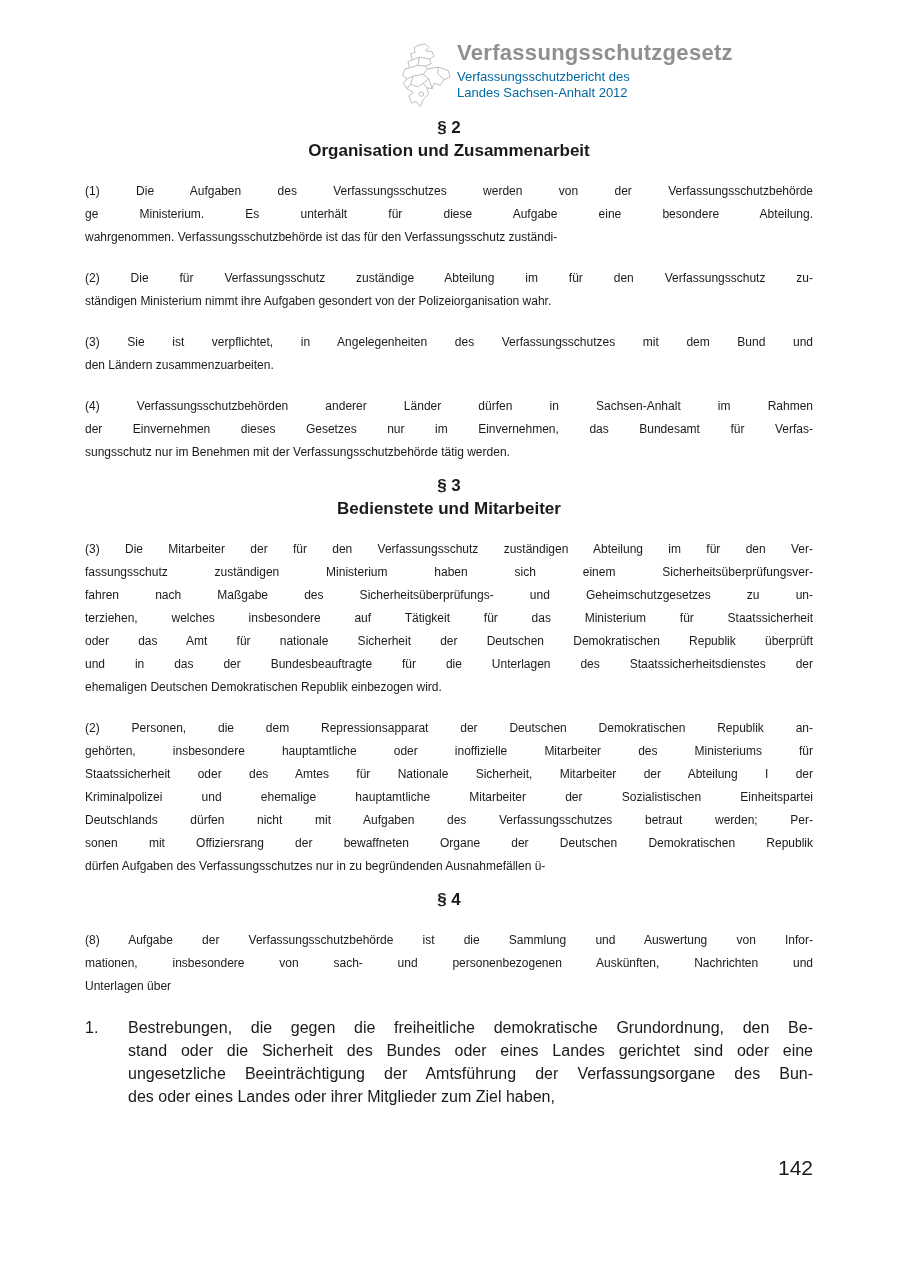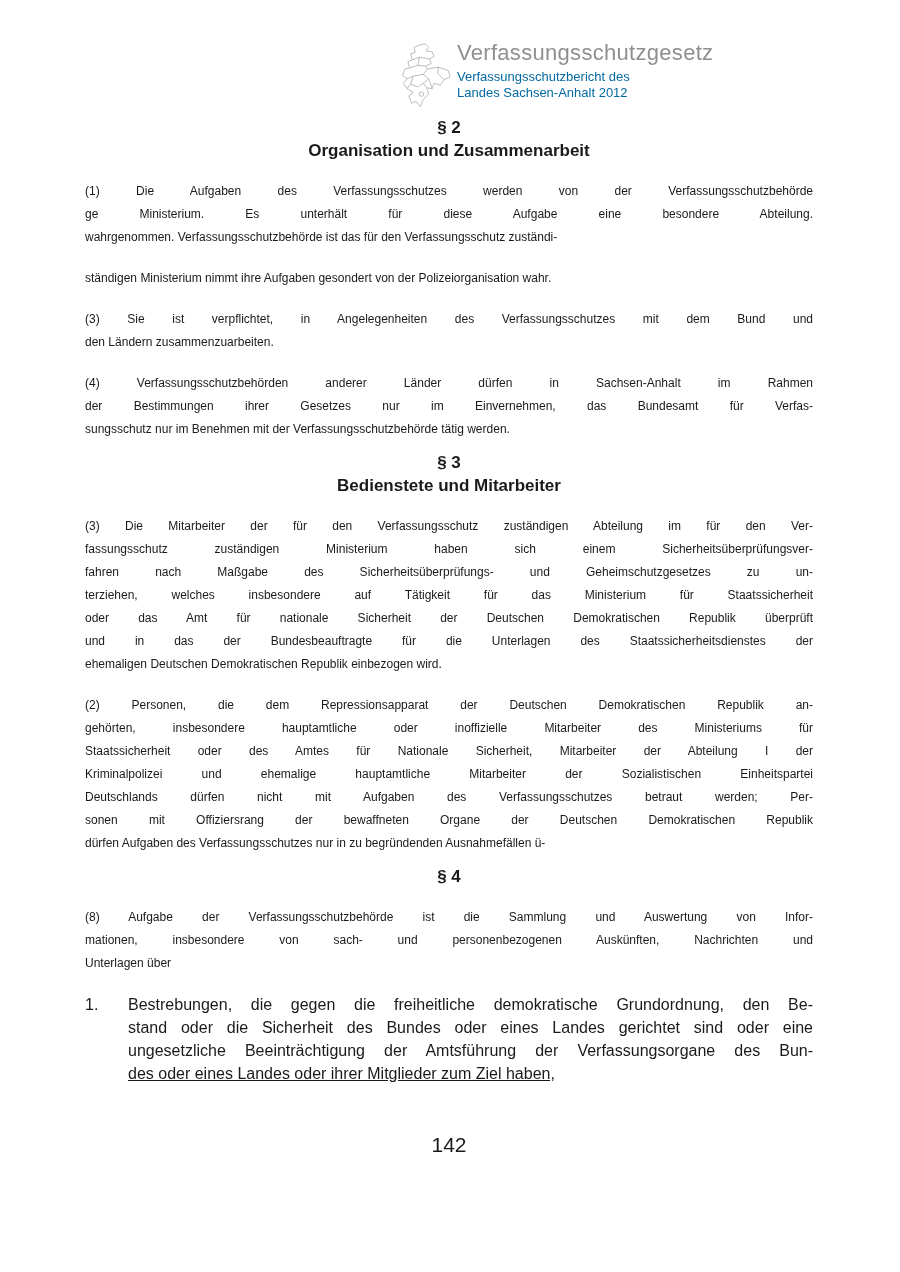--- a/index.html
+++ b/index.html
@@ -12,21 +12,21 @@
     overflow:hidden;
   }
 
   
   .logo {
     position:absolute; left:398px; top:42px;
     width:54px; height:70px;
   }
   .header-text { position:absolute; left:457px; top:40px; }
   .h-title {
-    font-size:22px; font-weight:400;
+    font-size:22px; font-weight:700;
     color:#8f8f8f; line-height:26px; letter-spacing:0.3px;
   }
   .h-sub {
     font-size:13px; color:#0369a1; line-height:16px;
   }
   .h-sub.first { margin-top:3px; }
 
   
   .content {
     position:absolute; left:85px; top:0;
@@ -36,24 +36,24 @@
   .sec:not(.first) { margin-top:10px; }
   .sec-head { text-align:center; font-weight:700; font-size:17px; line-height:23px; }
   .para { margin-top:18px; font-size:12px; line-height:23px; }
   .para .ln { text-align:justify; text-align-last:justify; }
   .para .ln:last-child { text-align-last:left; }
 
   .list-item { display:flex; margin-top:18px; font-size:16px; line-height:23px; }
   .li-marker { width:43px; flex:none; }
   .li-text { flex:1; }
   .li-text .ln { text-align:justify; text-align-last:justify; }
-  .li-text .ln:last-child { text-align-last:left;text-decoration:underline; }
+  .li-text .ln:last-child { text-align-last:left; }
 
   .pagenum {
-    margin-top:48px; text-align:center;
+    margin-top:48px; text-align:right;
     font-size:21px; color:#1a1a1a;
   }
 </style>
 </head>
 <body>
 
 <div class="page">
 
   <svg class="logo" viewBox="0 0 60 76" fill="#ffffff" stroke="#bcbcbc" stroke-width="1.1" stroke-linejoin="round">
     <path d="M22,3 L30,1 L34,5 L31,9 L38,10 L40,15 L35,18 L37,23 L30,26 L33,29 L45,27 L56,31 L58,38 L51,41 L47,47 L40,45 L38,51 L32,50 L34,57 L28,63 L25,71 L20,65 L15,67 L12,59 L17,55 L10,51 L6,45 L10,40 L5,36 L8,29 L13,28 L11,21 L16,19 L14,12 L19,11 L18,5 Z"></path>
@@ -81,29 +81,30 @@
       <div class="sec-head">
         <div>§ 2</div>
         <div>Organisation und Zusammenarbeit</div>
       </div>
       <div class="para">
         <div class="ln">(1) Die Aufgaben des Verfassungsschutzes werden von der Verfassungsschutzbehörde</div>
         <div class="ln">ge Ministerium. Es unterhält für diese Aufgabe eine besondere Abteilung.</div>
         <div class="ln">wahrgenommen. Verfassungsschutzbehörde ist das für den Verfassungsschutz zuständi-</div>
       </div>
       <div class="para">
+        <div class="ln">(2) Die für Verfassungsschutz zuständige Abteilung im für den Verfassungsschutz zu-</div>
         <div class="ln">ständigen Ministerium nimmt ihre Aufgaben gesondert von der Polizeiorganisation wahr.</div>
       </div>
       <div class="para">
         <div class="ln">(3) Sie ist verpflichtet, in Angelegenheiten des Verfassungsschutzes mit dem Bund und</div>
         <div class="ln">den Ländern zusammenzuarbeiten.</div>
       </div>
       <div class="para">
         <div class="ln">(4) Verfassungsschutzbehörden anderer Länder dürfen in Sachsen-Anhalt im Rahmen</div>
-        <div class="ln">der Bestimmungen ihrer Gesetzes nur im Einvernehmen, das Bundesamt für Verfas-</div>
+        <div class="ln">der Einvernehmen dieses Gesetzes nur im Einvernehmen, das Bundesamt für Verfas-</div>
         <div class="ln">sungsschutz nur im Benehmen mit der Verfassungsschutzbehörde tätig werden.</div>
       </div>
     </div>
 
     <div class="sec">
       <div class="sec-head">
         <div>§ 3</div>
         <div>Bedienstete und Mitarbeiter</div>
       </div>
       <div class="para">

